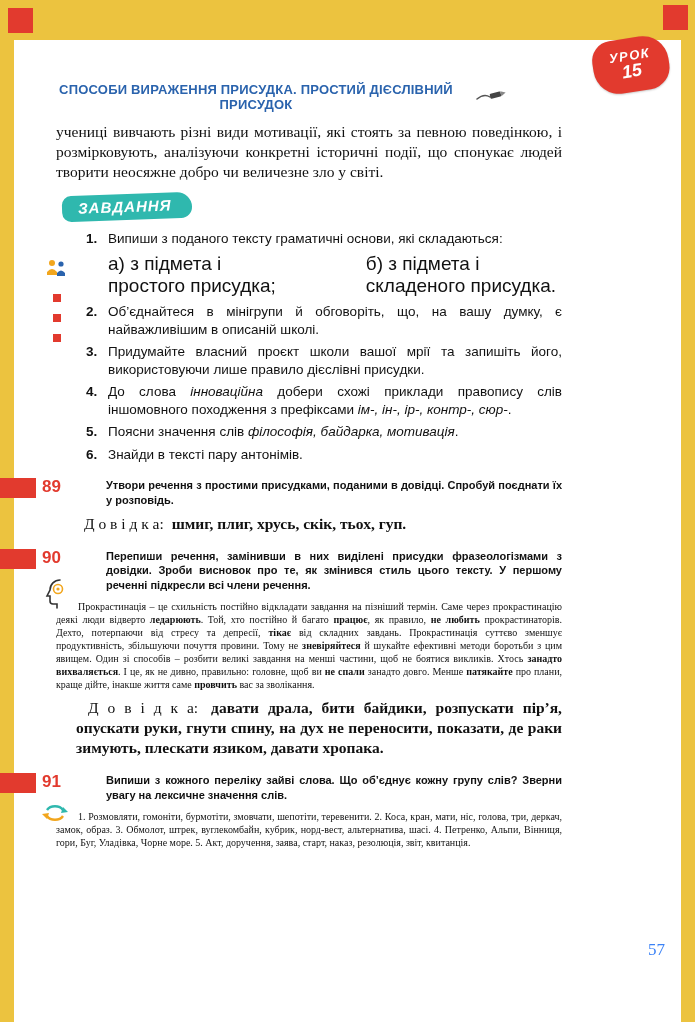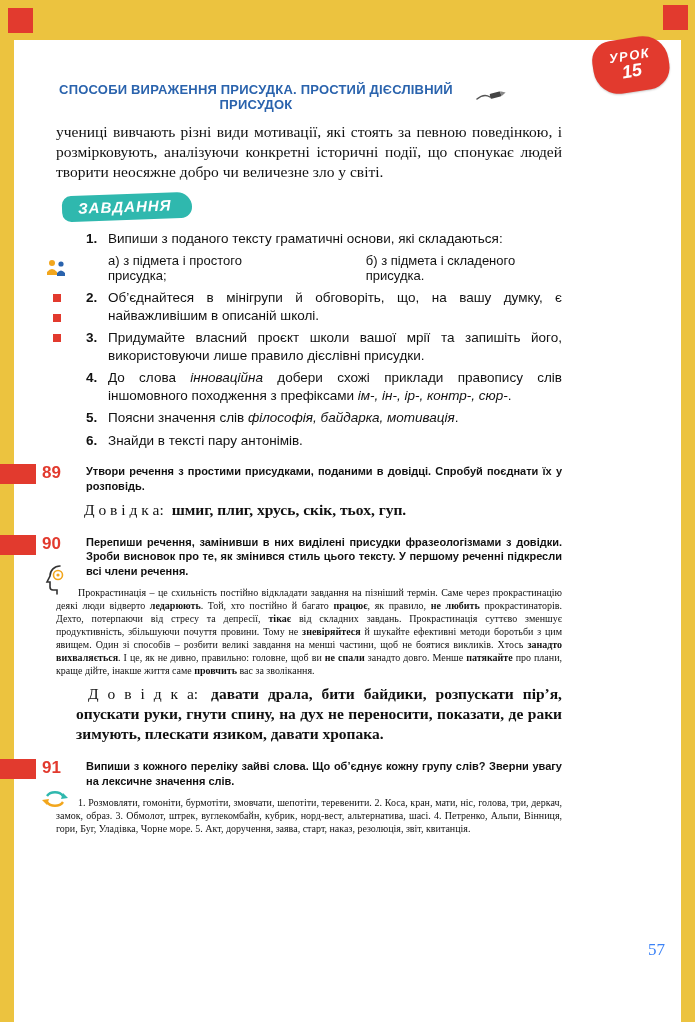--- a/index.html
+++ b/index.html
@@ -32,28 +32,28 @@
          text-align:justify;margin:10px 44px 0 42px;}
 
   .tasks-label{display:inline-block;background:#2fb8ae;color:#fff;font-weight:bold;
          font-style:italic;font-size:15px;letter-spacing:1px;padding:4px 20px 5px 16px;
          border-radius:10px 16px 12px 10px;transform:rotate(-2deg);margin:12px 0 0 48px;}
 
   .tasks{margin:10px 44px 0 72px;position:relative;}
   .task{display:flex;font-size:13.5px;line-height:1.3;margin-bottom:5px;text-align:justify;}
   .task .tnum{font-weight:bold;flex:0 0 22px;}
   .task .ttext{flex:1;}
-  .task-sub{display:flex;gap:76px;margin:0 0 6px 22px;font-size:13px;}
+  .task-sub{display:flex;gap:76px;margin:0 0 6px 22px;font-size:19px;}
 
   .margin-icons{position:absolute;left:-42px;top:28px;display:flex;flex-direction:column;
                 align-items:center;gap:12px;}
   .red-dot{width:8px;height:8px;background:#e23a2e;}
 
   .exercise{position:relative;margin-top:14px;}
-  .ex-head{display:flex;align-items:flex-start;position:relative;}
+  .ex-head{display:flex;align-items:flex-start;position:relative;gap:20px;}
   .ex-bar{position:absolute;left:-14px;top:1px;width:36px;height:20px;background:#e23a2e;}
   .ex-num{color:#e23a2e;font-weight:bold;font-size:17px;flex:0 0 36px;margin-left:28px;
           text-align:left;}
   .ex-title{flex:1;font-weight:bold;font-size:11px;line-height:1.3;margin:1px 44px 0 8px;
             text-align:justify;}
   .ex-icon{position:absolute;}
   .ex-icon.i90{left:26px;top:30px;}
   .ex-icon.i91{left:26px;top:28px;}
 
   .body-par{font-family:"Liberation Serif",serif;font-size:10px;line-height:1.3;

